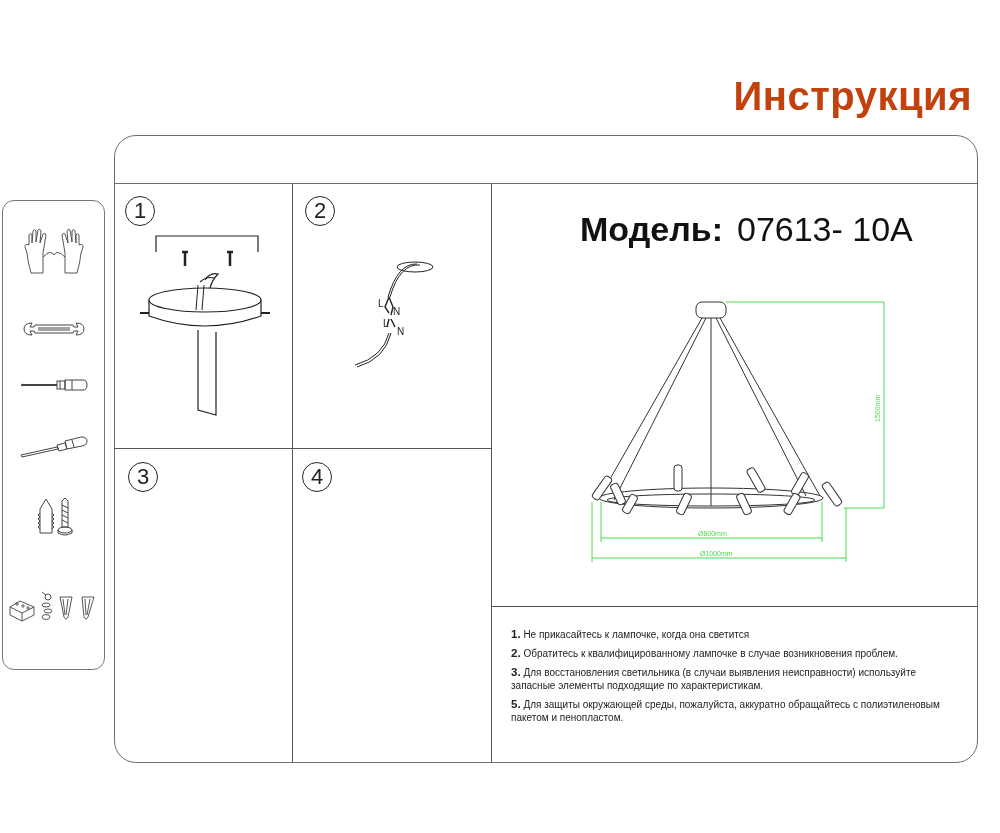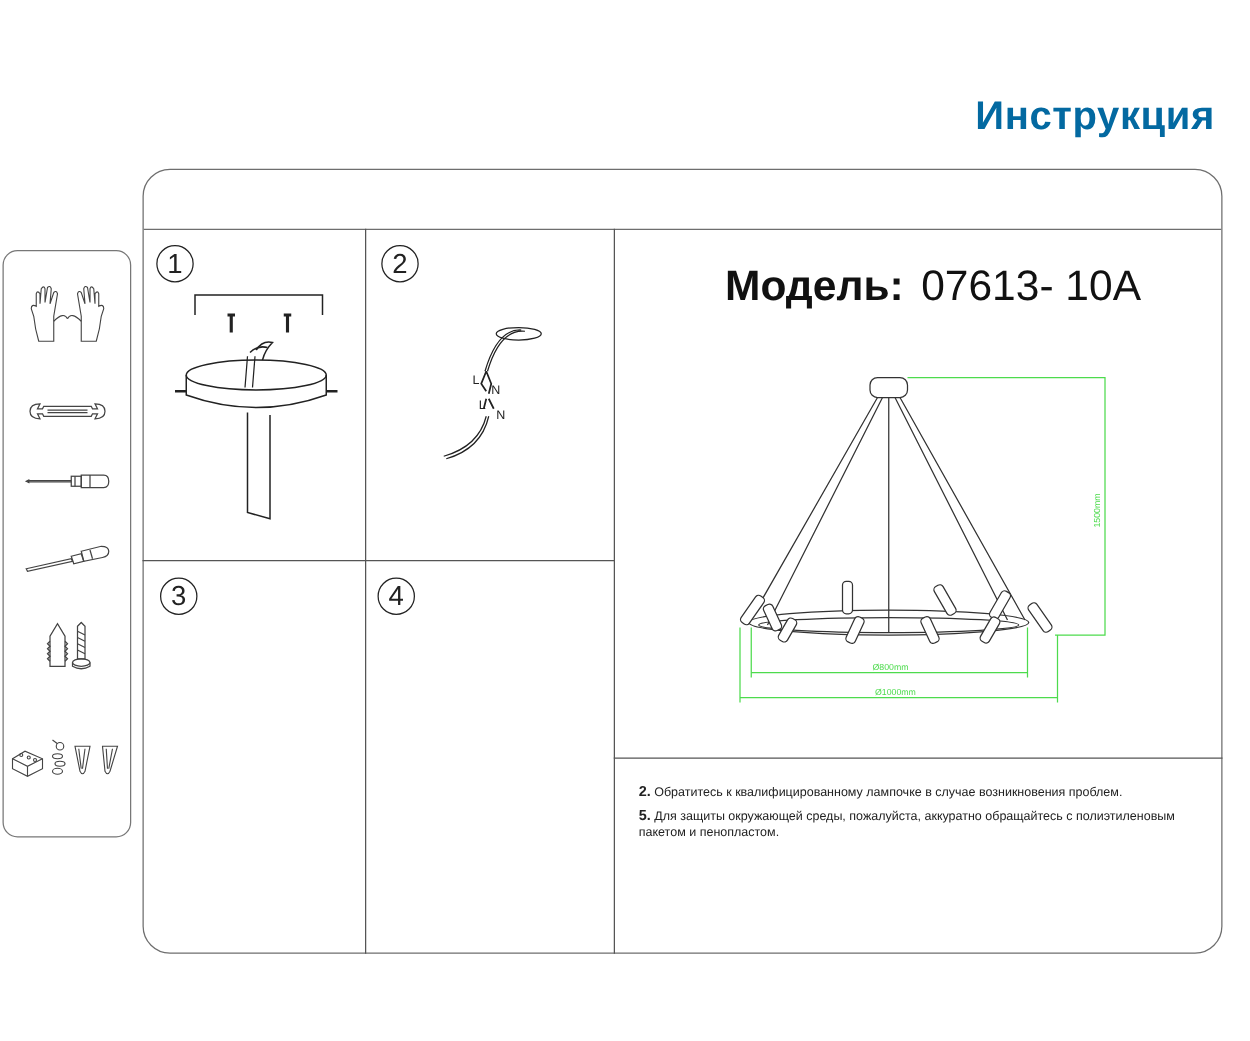--- a/index.html
+++ b/index.html
@@ -1,21 +1,21 @@
 <!DOCTYPE html>
 <html><head>
   <meta charset="utf-8">
   <style>
     * { box-sizing: border-box; margin: 0; padding: 0; }
     html, body { width: 1000px; height: 833px; background: #ffffff; overflow: hidden; }
     body { position: relative; font-family: "Liberation Sans", sans-serif; color: #111; }
 
     .doc-title {
       position: absolute; right: 28px; top: 74px;
-      font-size: 32px; font-weight: bold; letter-spacing: 0.5px; color: #0369a1;
+      font-size: 40px; font-weight: bold; letter-spacing: 0.5px; color: #c2410c;
     }
 
     .main-frame {
       position: absolute; left: 114px; top: 135px; width: 864px; height: 628px;
       border: 1.5px solid #6e6e6e; border-radius: 22px;
     }
     .header-strip { position: absolute; left: 0; top: 0; right: 0; height: 48px; border-bottom: 1.5px solid #6e6e6e; }
 
     .vline { position: absolute; width: 0; border-left: 1.5px solid #555; }
     .hline { position: absolute; height: 0; border-top: 1.5px solid #555; }
@@ -185,15 +185,17 @@
     <path d="M31 212 L31 252 M252 212 L252 252"></path>
     <line x1="31" y1="248" x2="252" y2="248"></line>
     <line x1="22" y1="268" x2="276" y2="268"></line>
   </g>
   <text class="dim-label" x="128" y="246">Ø800mm</text>
   <text class="dim-label" x="130" y="266">Ø1000mm</text>
   <text class="dim-label" transform="translate(310 132) rotate(-90)">1500mm</text>
 </svg>
 
 <div class="notes">
+  <div class="note"><b>1.</b> <span>Не прикасайтесь к лампочке, когда она светится</span></div>
   <div class="note"><b>2.</b> <span>Обратитесь к квалифицированному лампочке в случае возникновения проблем.</span></div>
+  <div class="note"><b>3.</b> <span>Для восстановления светильника (в случаи выявления неисправности) используйте запасные элементы подходящие по характеристикам.</span></div>
   <div class="note"><b>5.</b> <span>Для защиты окружающей среды, пожалуйста, аккуратно обращайтесь с полиэтиленовым пакетом и пенопластом.</span></div>
 </div>
 
 </body></html>

